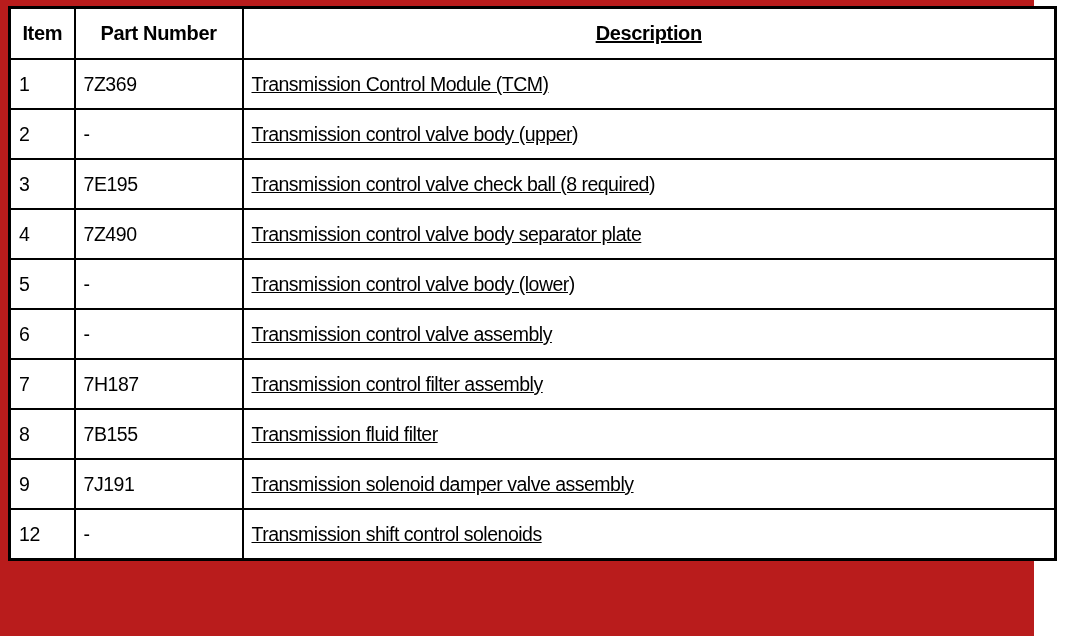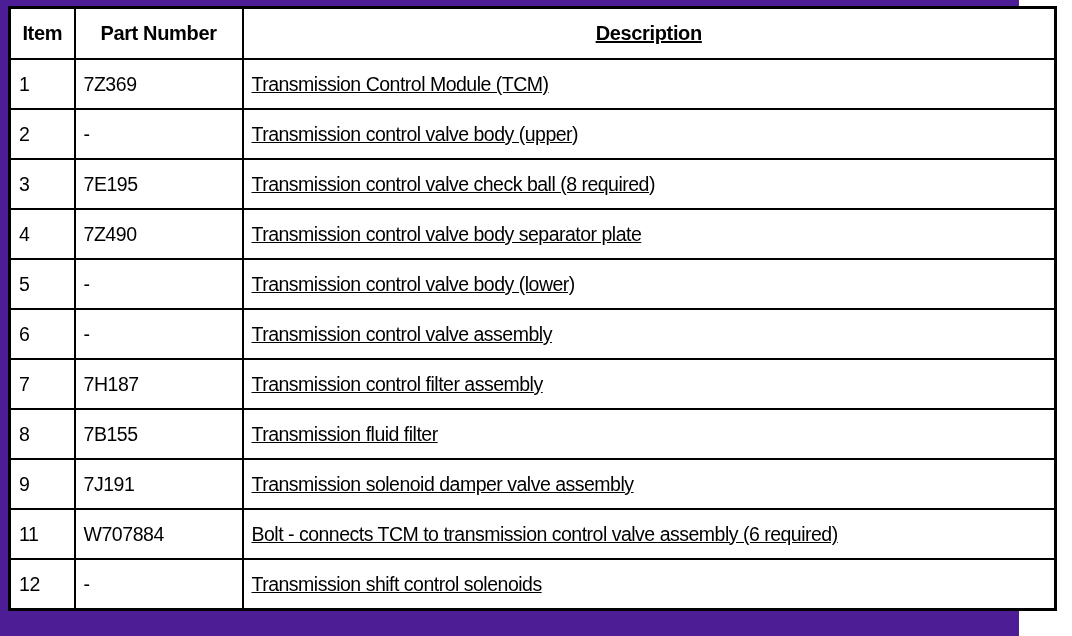--- a/index.html
+++ b/index.html
@@ -12,21 +12,22 @@
     height: 636px;
     overflow: hidden;
     font-family: "Liberation Sans", "DejaVu Sans", sans-serif;
     color: #000000;
   }
 
   .sheet {
     position: relative;
     width: 1019px;
     height: 636px;
-    background: #4c1d95;
+    background: #b91c1c;
+    padding-left: 15px;
   }
 
   .parts-table {
     position: absolute;
     left: 8px;
     top: 6px;
     width: 1049px;
     border-collapse: collapse;
     border: 3px solid #000000;
     background: #ffffff;
@@ -127,25 +128,20 @@
         <td class="cell-item">8</td>
         <td class="cell-part">7B155</td>
         <td class="cell-desc">Transmission fluid filter</td>
       </tr>
       <tr>
         <td class="cell-item">9</td>
         <td class="cell-part">7J191</td>
         <td class="cell-desc">Transmission solenoid damper valve assembly</td>
       </tr>
       <tr>
-        <td class="cell-item">11</td>
-        <td class="cell-part">W707884</td>
-        <td class="cell-desc">Bolt - connects TCM to transmission control valve assembly (6 required)</td>
-      </tr>
-      <tr>
         <td class="cell-item">12</td>
         <td class="cell-part">-</td>
         <td class="cell-desc">Transmission shift control solenoids</td>
       </tr>
     </tbody>
   </table>
 
 </div>
 
 </body></html>

